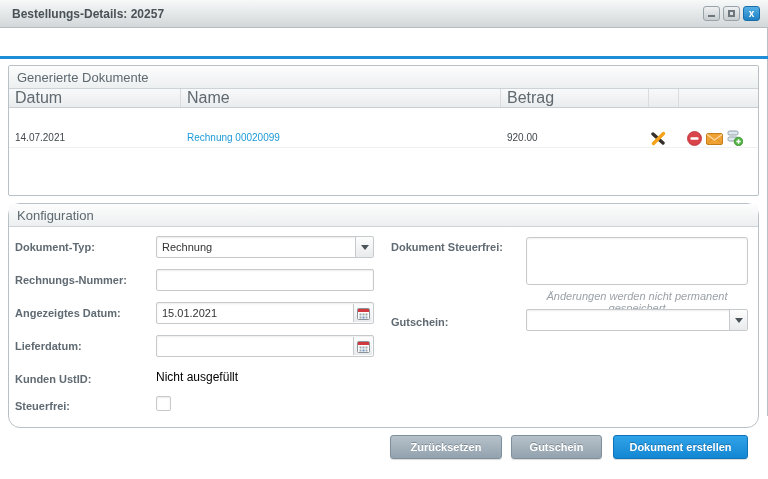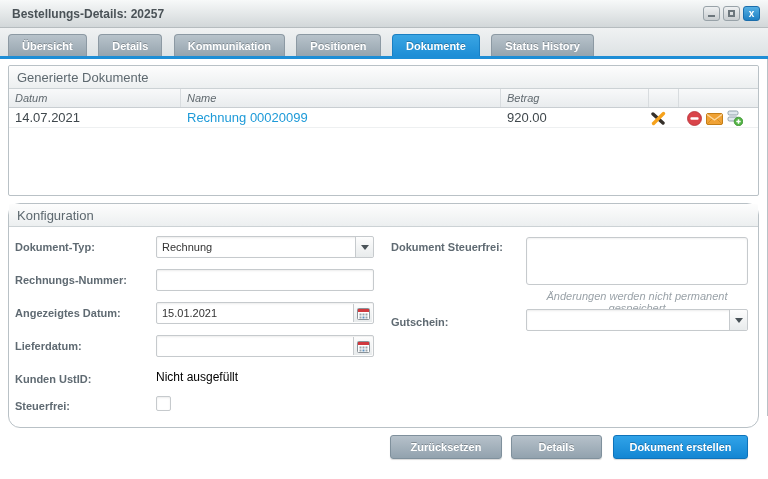--- a/index.html
+++ b/index.html
@@ -36,24 +36,24 @@
   
   .panel { position:absolute; background:#fff; border:1px solid #b9c1c6; border-radius:2px; }
   .panel-hd { height:23px; line-height:23px; padding-left:8px; font-size:13px; color:#5d686f;
     background:linear-gradient(#fdfdfd,#eceff0); border-bottom:1px solid #ccd2d5;
     border-radius:2px 2px 0 0; }
   #docs-panel { left:8px; top:65px; width:751px; height:131px; }
   #config-panel { left:8px; top:203px; width:751px; height:225px;border-radius:12px; }
 
   
   .grid-hd { display:flex; height:19px; background:linear-gradient(#f8f9fa,#e9ecee);
-    border-bottom:1px solid #c9ced2; font-size:11px; color:#60696f;font-style:italic; }
+    border-bottom:1px solid #c9ced2; font-size:16px; color:#60696f; }
   .grid-hd .cell { line-height:18px; padding-left:6px; border-right:1px solid #d8dcdf; }
-  .grid-row { display:flex; height:20px; font-size:13px; color:#3f474c; background:#fff;
-    border-bottom:1px solid #eef0f1; }
+  .grid-row { display:flex; height:20px; font-size:10px; color:#3f474c; background:#fff;
+    border-bottom:1px solid #eef0f1;margin-top:20px; }
   .grid-row .cell { line-height:20px; padding-left:6px; }
   .c-datum { width:172px; } .c-name { width:320px; } .c-betrag { width:148px; }
   .c-a1 { width:30px; } .c-a2 { flex:1; }
   .doclink { color:#1d9ad8; text-decoration:none; cursor:pointer; }
   .rowicons { display:flex; align-items:center; gap:4px; height:20px; }
   .rowicons svg { display:block; cursor:pointer; }
   .c-a1 .rowicons { justify-content:flex-start; padding-left:2px; }
 
   
   .flabel { position:absolute; font-size:11px; font-weight:bold; color:#5f6a72; }
@@ -92,28 +92,20 @@
 
   <div class="titlebar">
     <div class="title">Bestellungs-Details: 20257</div>
     <div class="winbtns">
       <div class="winbtn minimize"></div>
       <div class="winbtn maximize"></div>
       <div class="winbtn close">x</div>
     </div>
   </div>
 
-  <div class="tabstrip">
-    <span class="tab">Übersicht</span>
-    <span class="tab">Details</span>
-    <span class="tab">Kommunikation</span>
-    <span class="tab">Positionen</span>
-    <span class="tab active">Dokumente</span>
-    <span class="tab">Status History</span>
-  </div>
   <div class="tabline"></div>
 
   <div class="panel" id="docs-panel">
     <div class="panel-hd">Generierte Dokumente</div>
     <div class="grid-hd">
       <div class="cell c-datum">Datum</div>
       <div class="cell c-name">Name</div>
       <div class="cell c-betrag">Betrag</div>
       <div class="cell c-a1"></div>
       <div class="cell c-a2" style="border-right:none;"></div>
@@ -211,16 +203,16 @@
     <div class="note" style="left:517px; top:86px; width:222px; text-align:center;">Änderungen werden nicht permanent gespeichert</div>
 
     <div class="flabel" style="left:382px; top:112px;">Gutschein:</div>
     <div class="field combo" style="left:517px; top:105px; width:222px;">
       <span></span>
       <span class="trigger"></span>
     </div>
   </div>
 
   <div class="btn gray" style="left:390px; top:435px; width:112px;">Zurücksetzen</div>
-  <div class="btn gray" style="left:511px; top:435px; width:91px;">Details</div>
+  <div class="btn gray" style="left:511px; top:435px; width:91px;">Gutschein</div>
   <div class="btn blue" style="left:613px; top:435px; width:135px;">Dokument erstellen</div>
 
 </div>
 
 </body></html>

